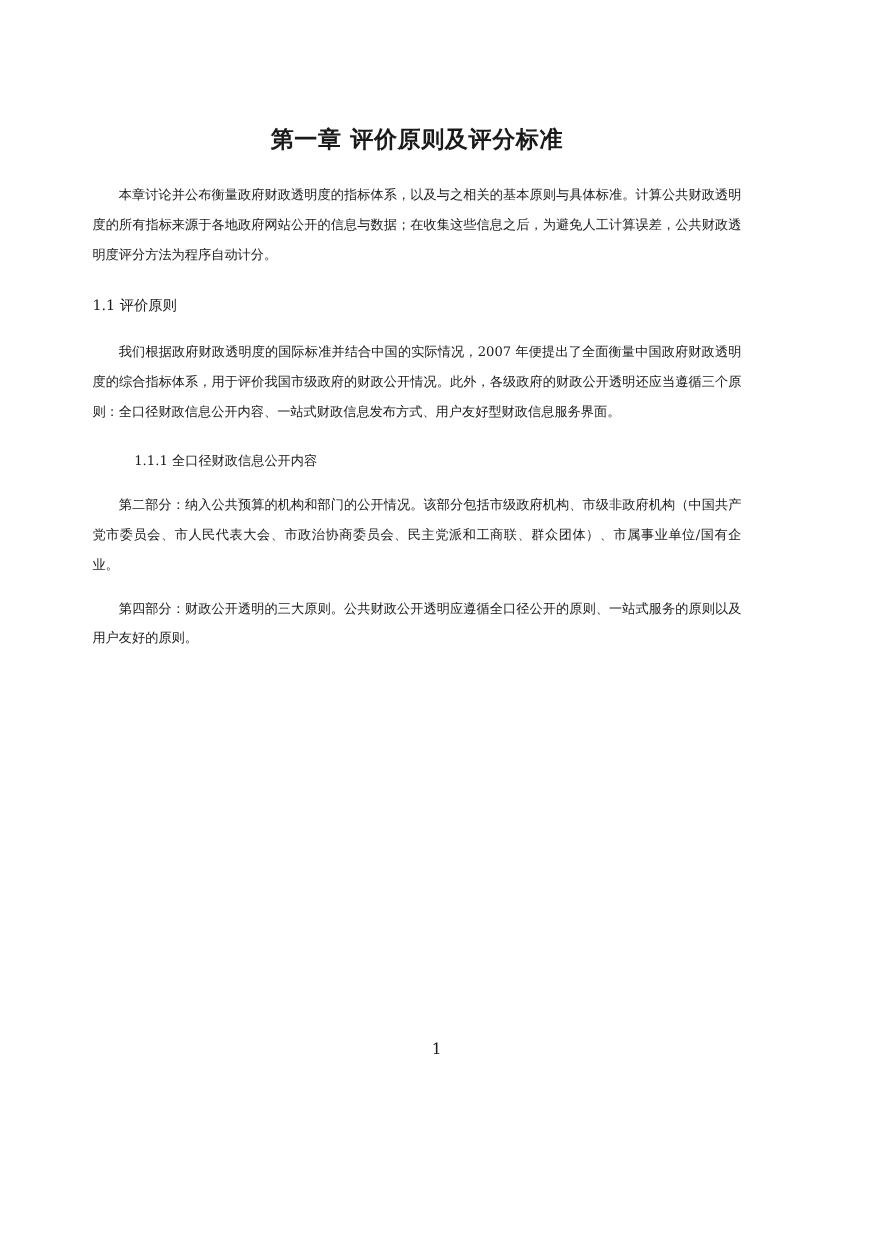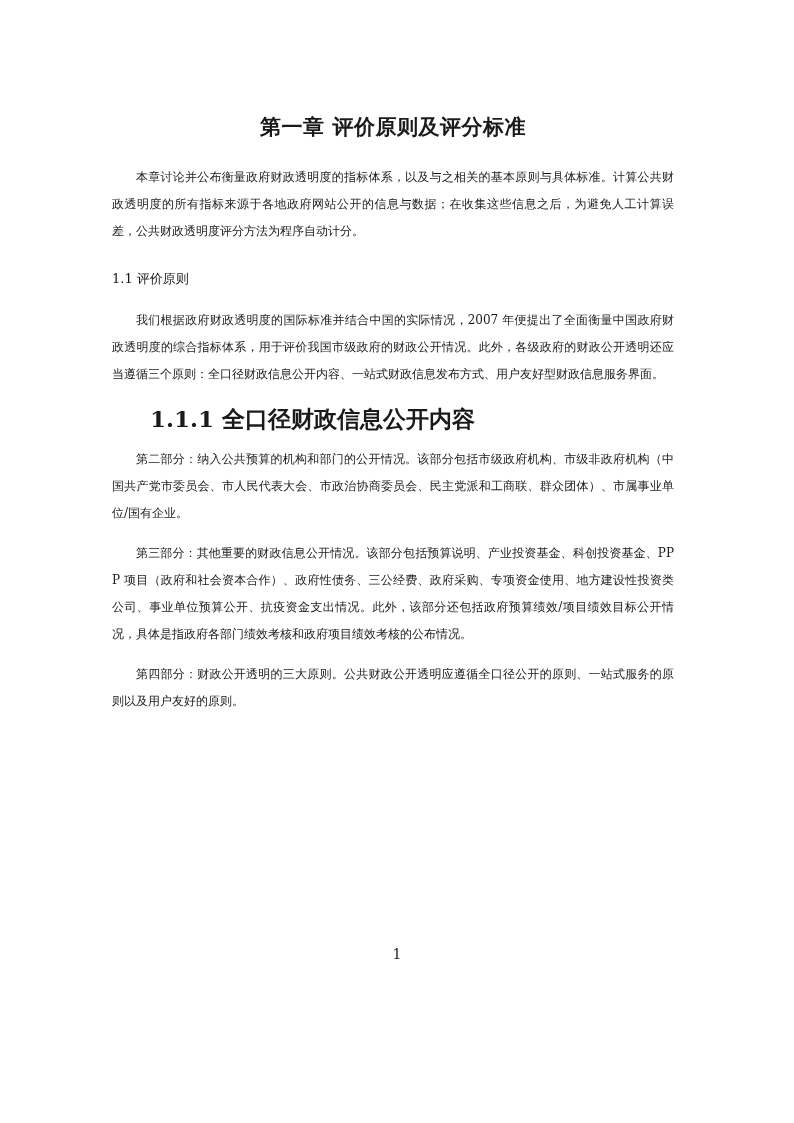--- a/index.html
+++ b/index.html
@@ -7,21 +7,21 @@
     padding: 0;
     background: #ffffff;
   }
   .page {
     position: relative;
     width: 794px;
     height: 1024px;
     margin: 0 auto;
     background: #ffffff;
     box-sizing: border-box;
-    padding: 112px 120px 0 112px;
+    padding: 112px 120px 0 84px;
     font-family: "DejaVu Serif", "Liberation Serif", serif;
     color: #1a1a1a;
     overflow: hidden;
   }
   .chapter-title {
     font-size: 21px;
     font-weight: bold;
     line-height: 30px;
     text-align: center;
     margin: 0 0 22px 0;
@@ -35,22 +35,22 @@
     margin: 13px 0;
     word-break: break-all;
   }
   .h-sec {
     font-size: 13px;
     font-weight: normal;
     line-height: 30px;
     margin: 19px 0 6px 0;
   }
   .h-subsec {
-    font-size: 23px;
-    font-weight: bold;
+    font-size: 12px;
+    font-weight: normal;
     line-height: 28px;
     margin: 17px 0 3px 0;
     padding-left: 38px;
   }
   .page-number {
     position: absolute;
     left: 0;
     right: 0;
     bottom: 62px;
     text-align: center;
@@ -71,19 +71,18 @@
   <h2 class="h-sec">1.1 评价原则</h2>
 
   <p class="body-para">我们根据政府财政透明度的国际标准并结合中国的实际情况，2007 年便提出了全面衡量中国政府财政透明度的综合指标体系，用于评价我国市级政府的财政公开情况。此外，各级政府的财政公开透明还应当遵循三个原则：全口径财政信息公开内容、一站式财政信息发布方式、用户友好型财政信息服务界面。</p>
 
   <h3 class="h-subsec">1.1.1 全口径财政信息公开内容</h3>
 
 
   <p class="body-para">第二部分：纳入公共预算的机构和部门的公开情况。该部分包括市级政府机构、市级非政府机构（中国共产党市委员会、市人民代表大会、市政治协商委员会、民主党派和工商联、群众团体）、市属事业单位/国有企业。</p>
 
 
-  <p class="body-para">第三部分：其他重要的财政信息公开情况。该部分包括预算说明、产业投资基金、科创投资基金、PPP 项目（政府和社会资本合作）、政府性债务、三公经费、政府采购、专项资金使用、地方建设性投资类公司、事业单位预算公开、抗疫资金支出情况。此外，该部分还包括政府预算绩效/项目绩效目标公开情况，具体是指政府各部门绩效考核和政府项目绩效考核的公布情况。</p>
 
   <p class="body-para">第四部分：财政公开透明的三大原则。公共财政公开透明应遵循全口径公开的原则、一站式服务的原则以及用户友好的原则。</p>
 
   <div class="page-number">1</div>
 
 </div>
 
 </body></html>

